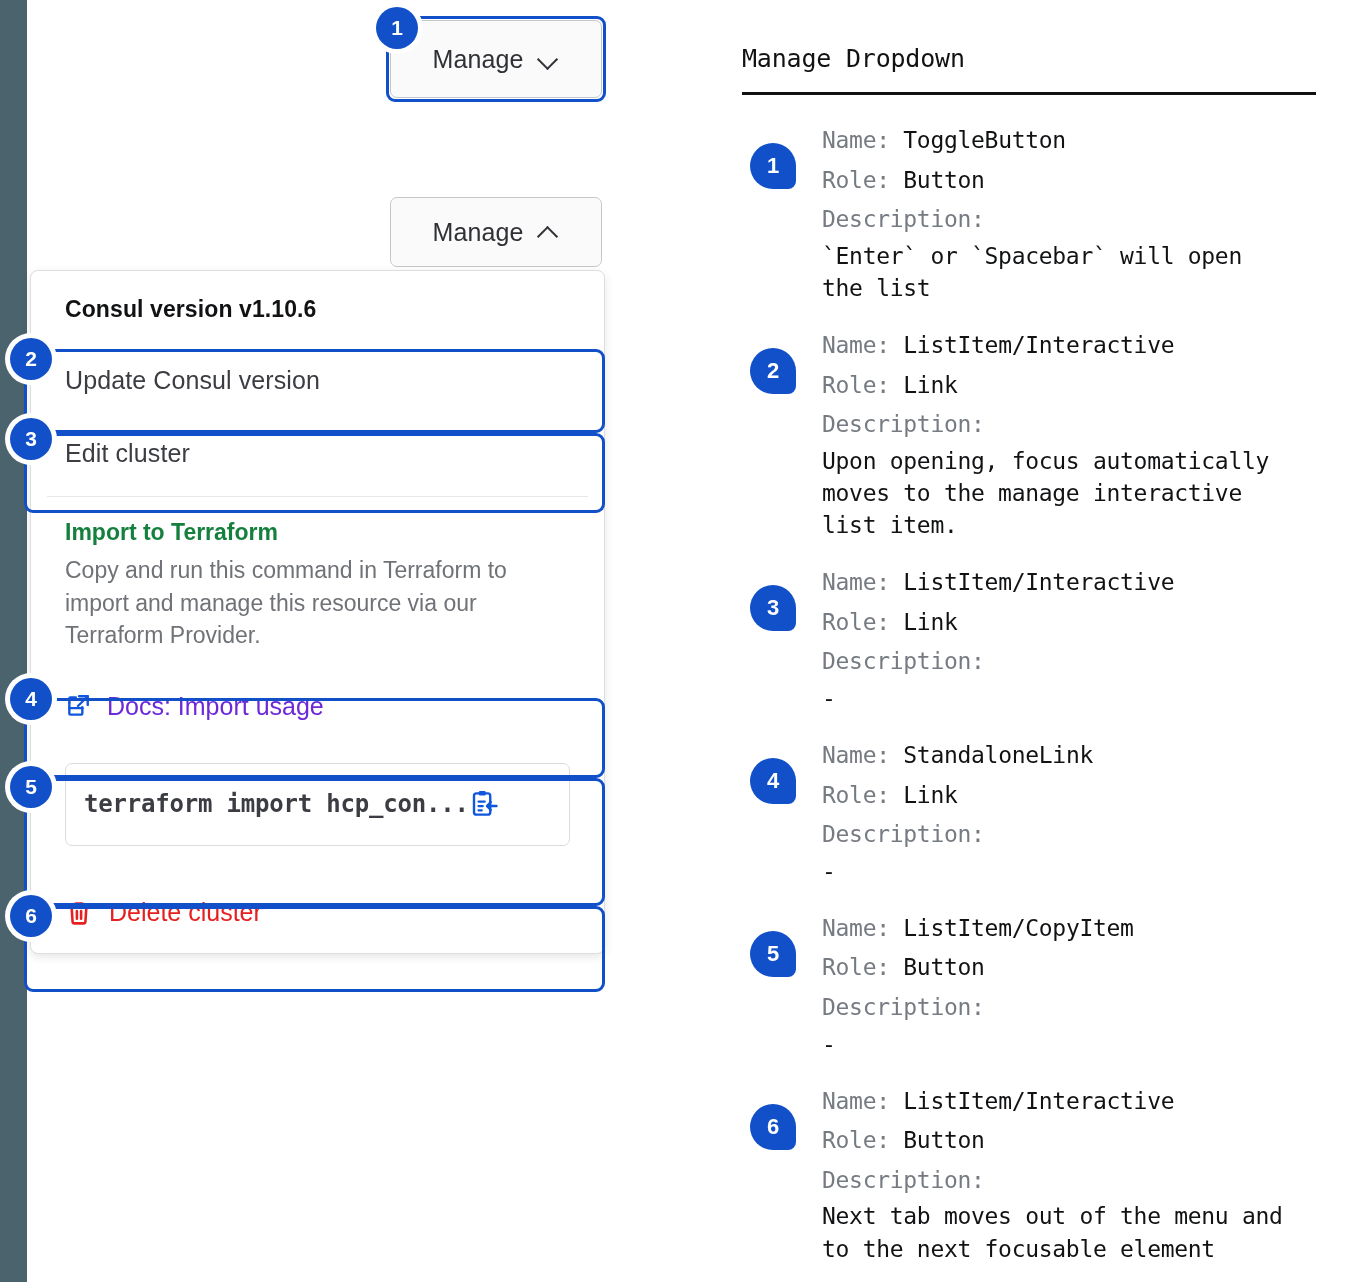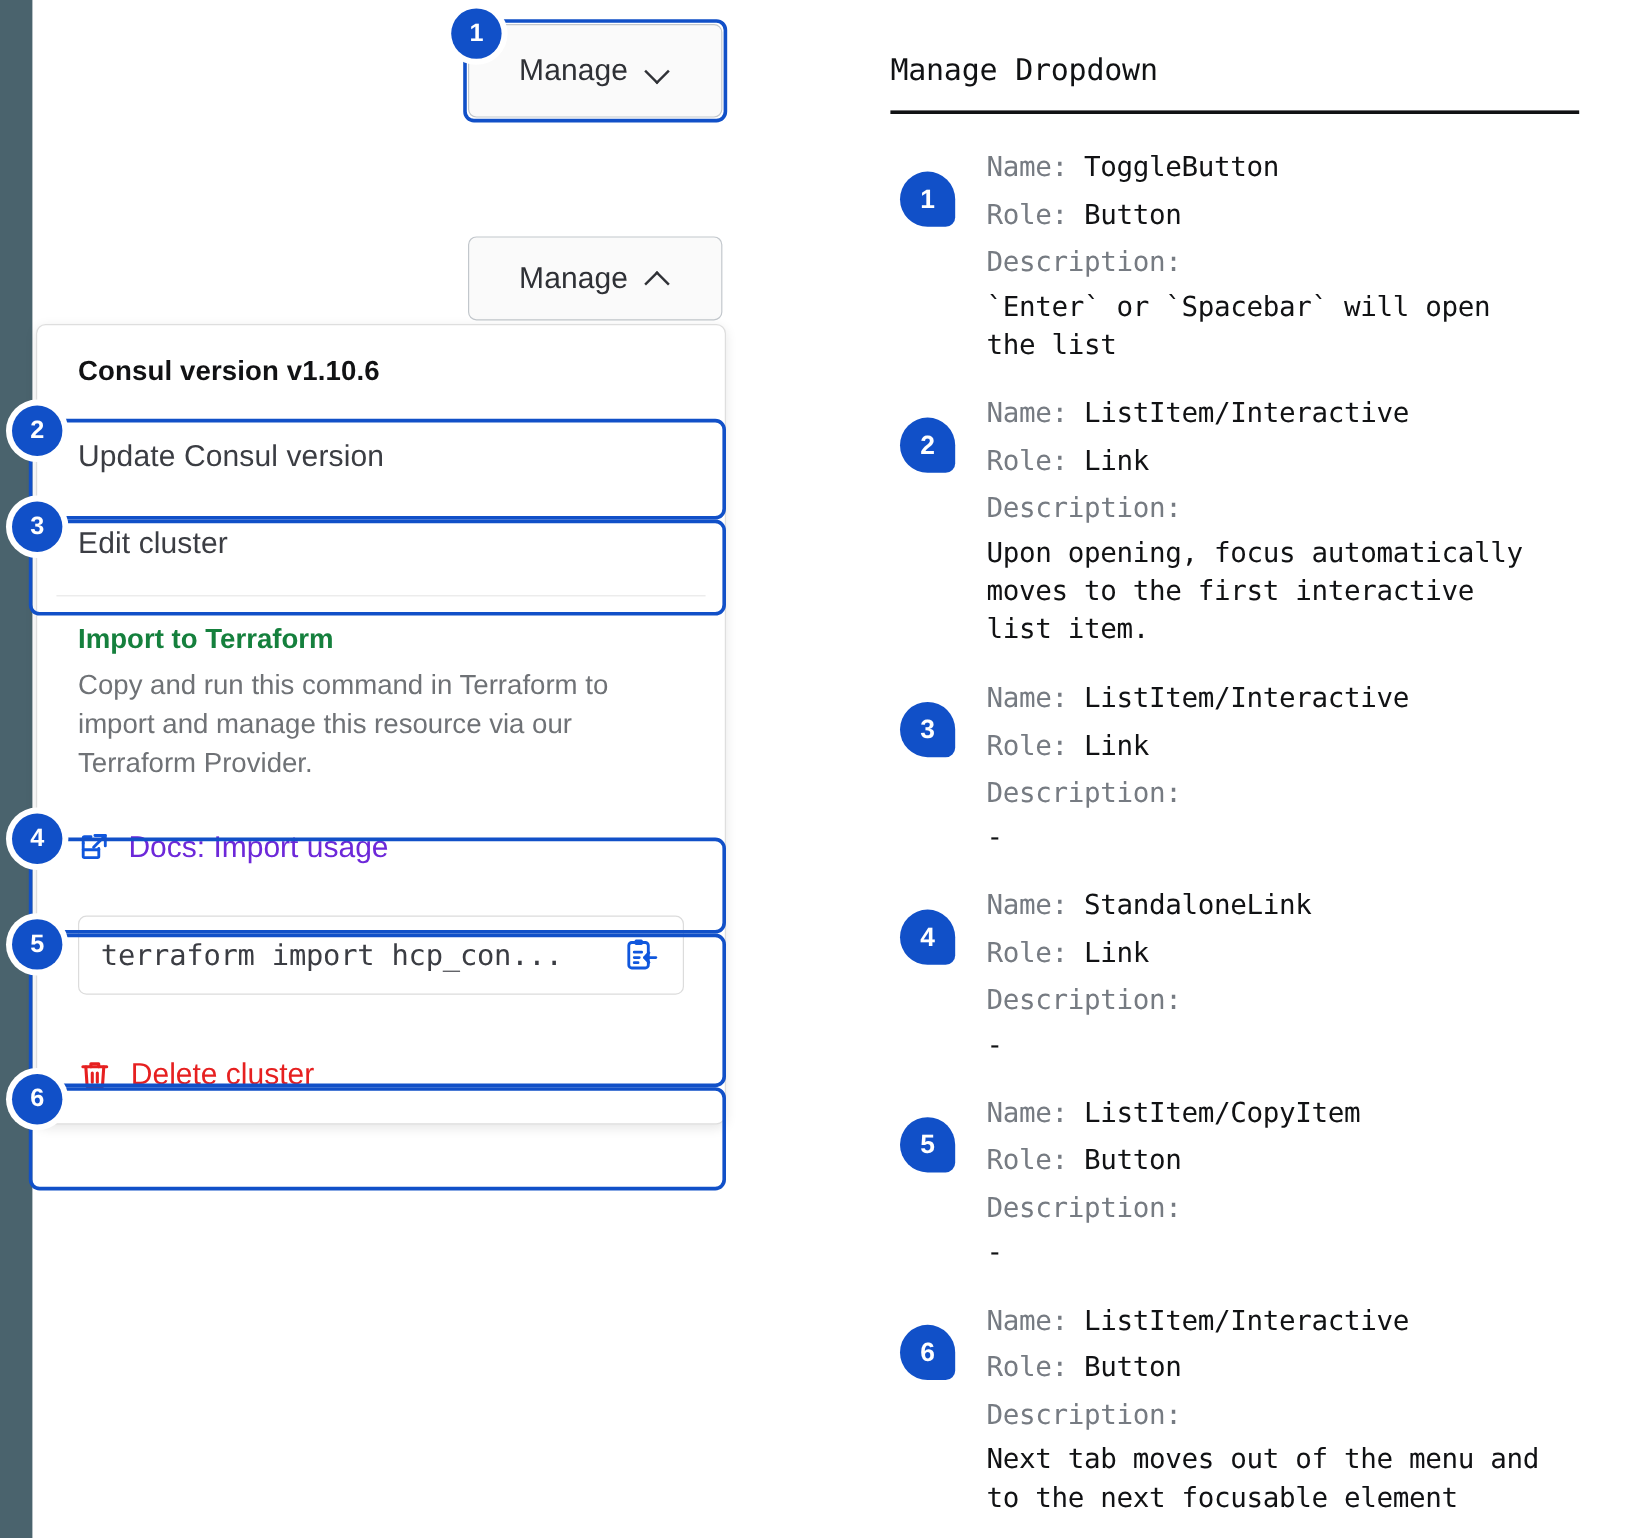--- a/index.html
+++ b/index.html
@@ -125,27 +125,27 @@
     padding: 20px 34px;
     box-sizing: border-box;
   }
   .dd-copy-wrap {
     padding: 22px 34px 30px 34px;
     box-sizing: border-box;
   }
   .copy-field {
     display: flex;
     align-items: center;
-    justify-content: space-between;
     border: 1px solid #DCDCDC;
     border-radius: 7px;
     background: #ffffff;
-    height: 66px;
+    height: 83px;
     padding: 0 20px 0 18px;
     box-sizing: border-box;
+    font-weight: bold;
   }
   .copy-field .cmd {
     font-family: "DejaVu Sans Mono", monospace;
     font-size: 24px;
     color: #3B3D43;
     letter-spacing: -0.2px;
     white-space: nowrap;
   }
   .dd-danger {
     display: flex;
@@ -345,21 +345,21 @@
       </div>
     </div>
 
     <div class="legend-row">
       <div class="pin">2</div>
       <div class="legend-text">
         <div class="legend-line"><span class="legend-key">Name:</span> <span class="legend-val">ListItem/Interactive</span></div>
         <div class="legend-line"><span class="legend-key">Role:</span> <span class="legend-val">Link</span></div>
         <div class="legend-line"><span class="legend-key">Description:</span></div>
         <div class="legend-desc">Upon opening, focus automatically
-moves to the first interactive
+moves to the manage interactive
 list item.</div>
       </div>
     </div>
 
     <div class="legend-row">
       <div class="pin">3</div>
       <div class="legend-text">
         <div class="legend-line"><span class="legend-key">Name:</span> <span class="legend-val">ListItem/Interactive</span></div>
         <div class="legend-line"><span class="legend-key">Role:</span> <span class="legend-val">Link</span></div>
         <div class="legend-line"><span class="legend-key">Description:</span></div>

